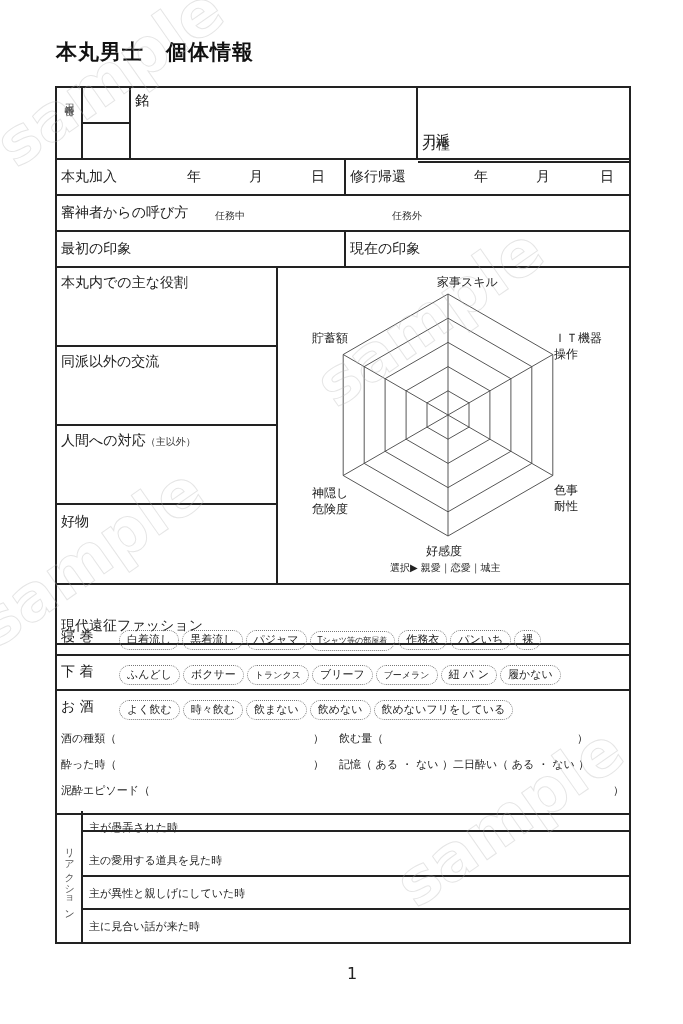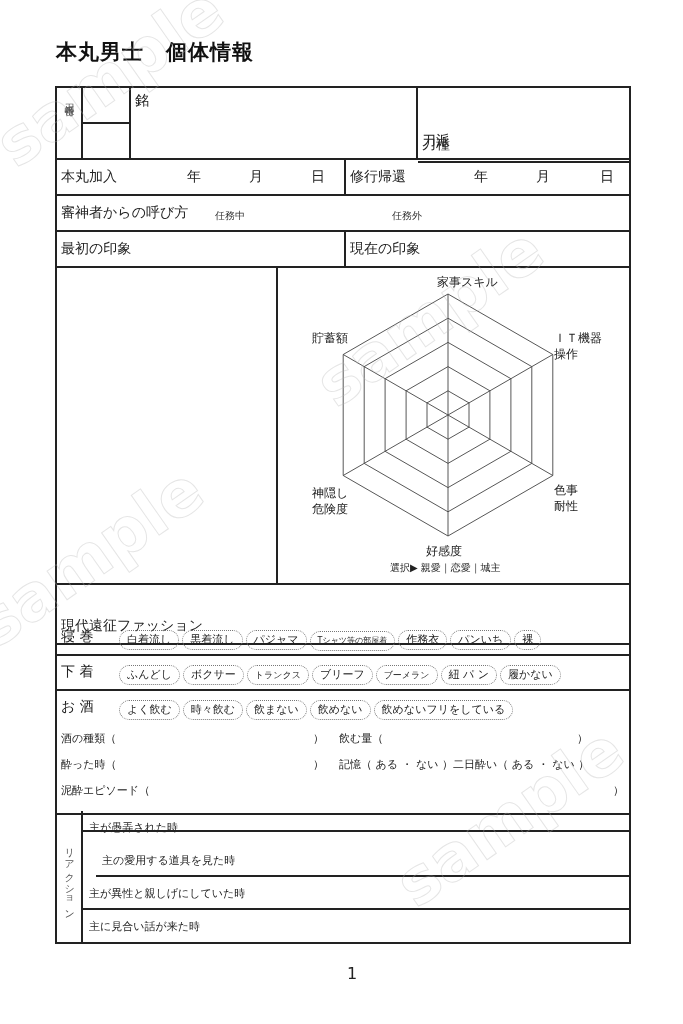--- a/index.html
+++ b/index.html
@@ -70,20 +70,34 @@
   <div class="row" style="top:144px;height:36px;">
     <div class="cell" style="left:0;width:287px;">
       <div class="lbl" style="left:4px;top:8px;">最初の印象</div>
     </div>
     <div class="cell vl" style="left:287px;width:285px;">
       <div class="lbl" style="left:4px;top:8px;">現在の印象</div>
     </div>
   </div>
 
   <div class="row" style="top:180px;height:317px;">
+    <div class="cell" style="left:0;width:219px;">
+      <div style="position:absolute;left:0;right:0;top:0;height:79px;border-bottom:2px solid #222;">
+        <div class="lbl" style="left:4px;top:6px;">本丸内での主な役割</div>
+      </div>
+      <div style="position:absolute;left:0;right:0;top:79px;height:79px;border-bottom:2px solid #222;">
+        <div class="lbl" style="left:4px;top:6px;">同派以外の交流</div>
+      </div>
+      <div style="position:absolute;left:0;right:0;top:158px;height:79px;border-bottom:2px solid #222;">
+        <div class="lbl" style="left:4px;top:6px;"><span>人間への対応</span><span class="small">（主以外）</span></div>
+      </div>
+      <div style="position:absolute;left:0;right:0;top:237px;bottom:0;">
+        <div class="lbl" style="left:4px;top:8px;">好物</div>
+      </div>
+    </div>
     <div class="cell vl" style="left:219px;width:353px;">
       <svg width="351" height="317" style="position:absolute;left:0;top:0;">
         <g stroke="#444" stroke-width="0.9" fill="none" transform="translate(170,147)">
           <polygon points="0,-121 104.8,-60.5 104.8,60.5 0,121 -104.8,60.5 -104.8,-60.5"></polygon>
           <polygon points="0,-96.8 83.8,-48.4 83.8,48.4 0,96.8 -83.8,48.4 -83.8,-48.4"></polygon>
           <polygon points="0,-72.6 62.9,-36.3 62.9,36.3 0,72.6 -62.9,36.3 -62.9,-36.3"></polygon>
           <polygon points="0,-48.4 41.9,-24.2 41.9,24.2 0,48.4 -41.9,24.2 -41.9,-24.2"></polygon>
           <polygon points="0,-24.2 21,-12.1 21,12.1 0,24.2 -21,12.1 -21,-12.1"></polygon>
           <line x1="0" y1="0" x2="0" y2="-121"></line>
           <line x1="0" y1="0" x2="104.8" y2="-60.5"></line>
@@ -147,21 +161,21 @@
   </div>
 
   <div style="position:absolute;left:0;top:723px;width:572px;height:131px;">
     <div class="cell" style="left:0;width:24px;">
       <div class="vtext" style="left:5px;top:30px;">リアクション</div>
     </div>
     <div class="cell vl" style="left:24px;width:548px;">
       <div style="position:absolute;left:0;right:0;top:0;height:21px;border-bottom:2px solid #222;">
         <div class="lbl" style="left:6px;top:9px;font-size:11px;">主が愚弄された時</div>
       </div>
-      <div style="position:absolute;left:13px;right:0;top:33px;height:33px;border-bottom:2px solid #222;">
+      <div style="position:absolute;left:0;right:0;top:33px;height:33px;border-bottom:2px solid #222;">
         <div class="lbl" style="left:6px;top:9px;font-size:11px;">主の愛用する道具を見た時</div>
       </div>
       <div style="position:absolute;left:0;right:0;top:66px;height:33px;border-bottom:2px solid #222;">
         <div class="lbl" style="left:6px;top:9px;font-size:11px;">主が異性と親しげにしていた時</div>
       </div>
       <div style="position:absolute;left:0;right:0;top:99px;bottom:0;">
         <div class="lbl" style="left:6px;top:9px;font-size:11px;">主に見合い話が来た時</div>
       </div>
     </div>
   </div>

